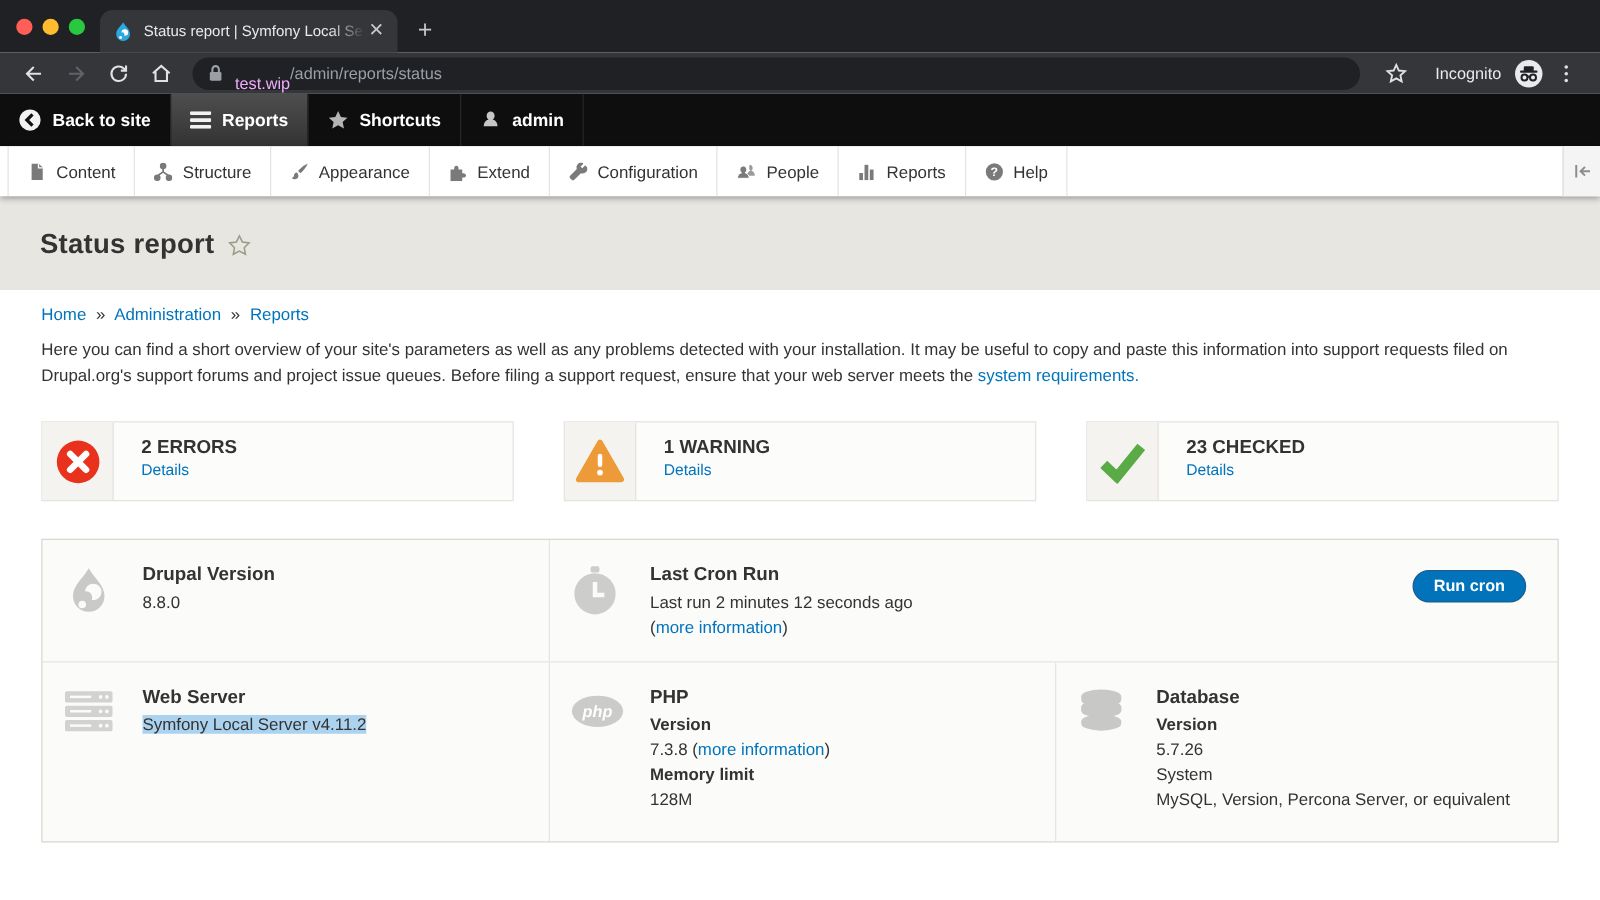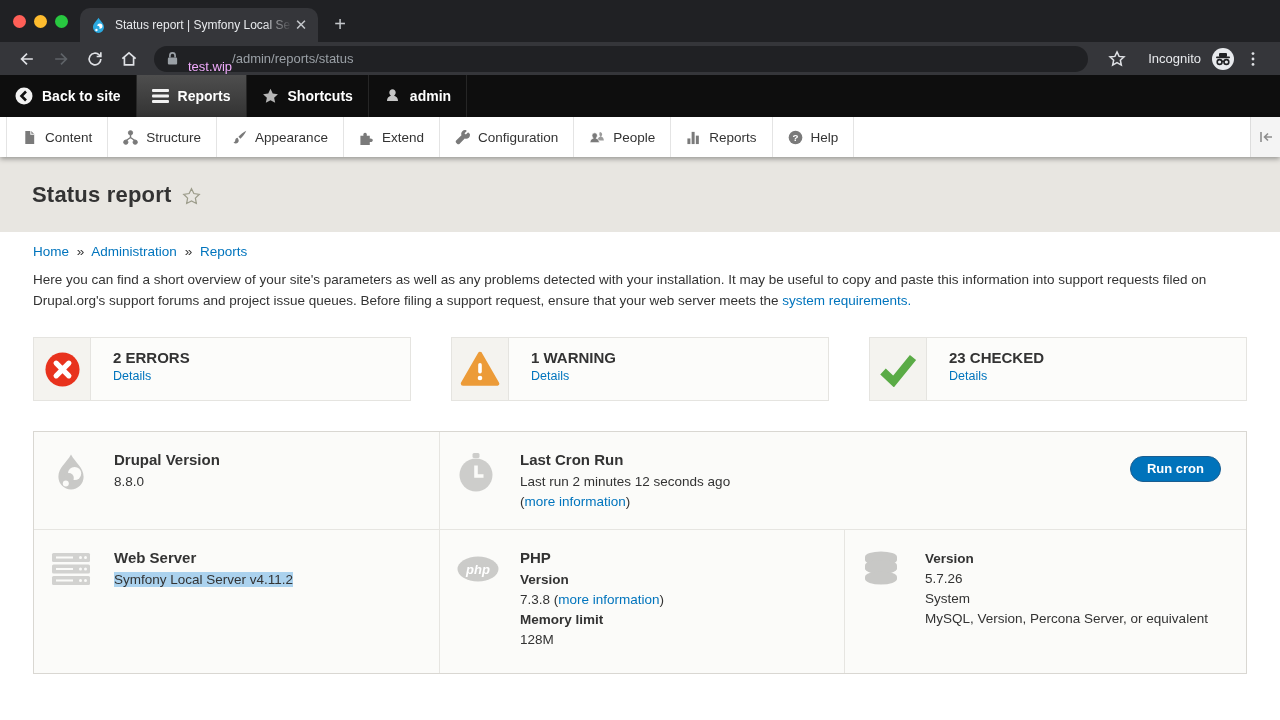--- a/index.html
+++ b/index.html
@@ -376,20 +376,21 @@
           <svg width="38" height="40" viewBox="0 0 38 40">
               <g fill="#c8c8c6">
                 <path d="M3 7a16 5.5 0 0 1 32 0v3a16 5.5 0 0 1-32 0z"></path>
                 <path d="M3 17.5a16 5.5 0 0 0 32 0v3a16 5.5 0 0 1-32 0z" transform="translate(0 -2.5)"></path>
                 <path d="M3 20a16 5.5 0 0 1 32 0v3a16 5.5 0 0 1-32 0z" transform="translate(0 -4.5)"></path>
                 <path d="M3 31a16 5.5 0 0 1 32 0v2a16 5.5 0 0 1-32 0z" transform="translate(0 -4)"></path>
               </g>
             </svg>
         </div>
         <div>
+          <h3>Database</h3>
           <div class="line" style="font-weight:bold;">Version</div>
           <div class="line">5.7.26</div>
           <div class="line" style="font-weight:normal;">System</div>
           <div class="line">MySQL, Version, Percona Server, or equivalent</div>
         </div>
       </div>
     </div>
   </div>
 </div>
 

